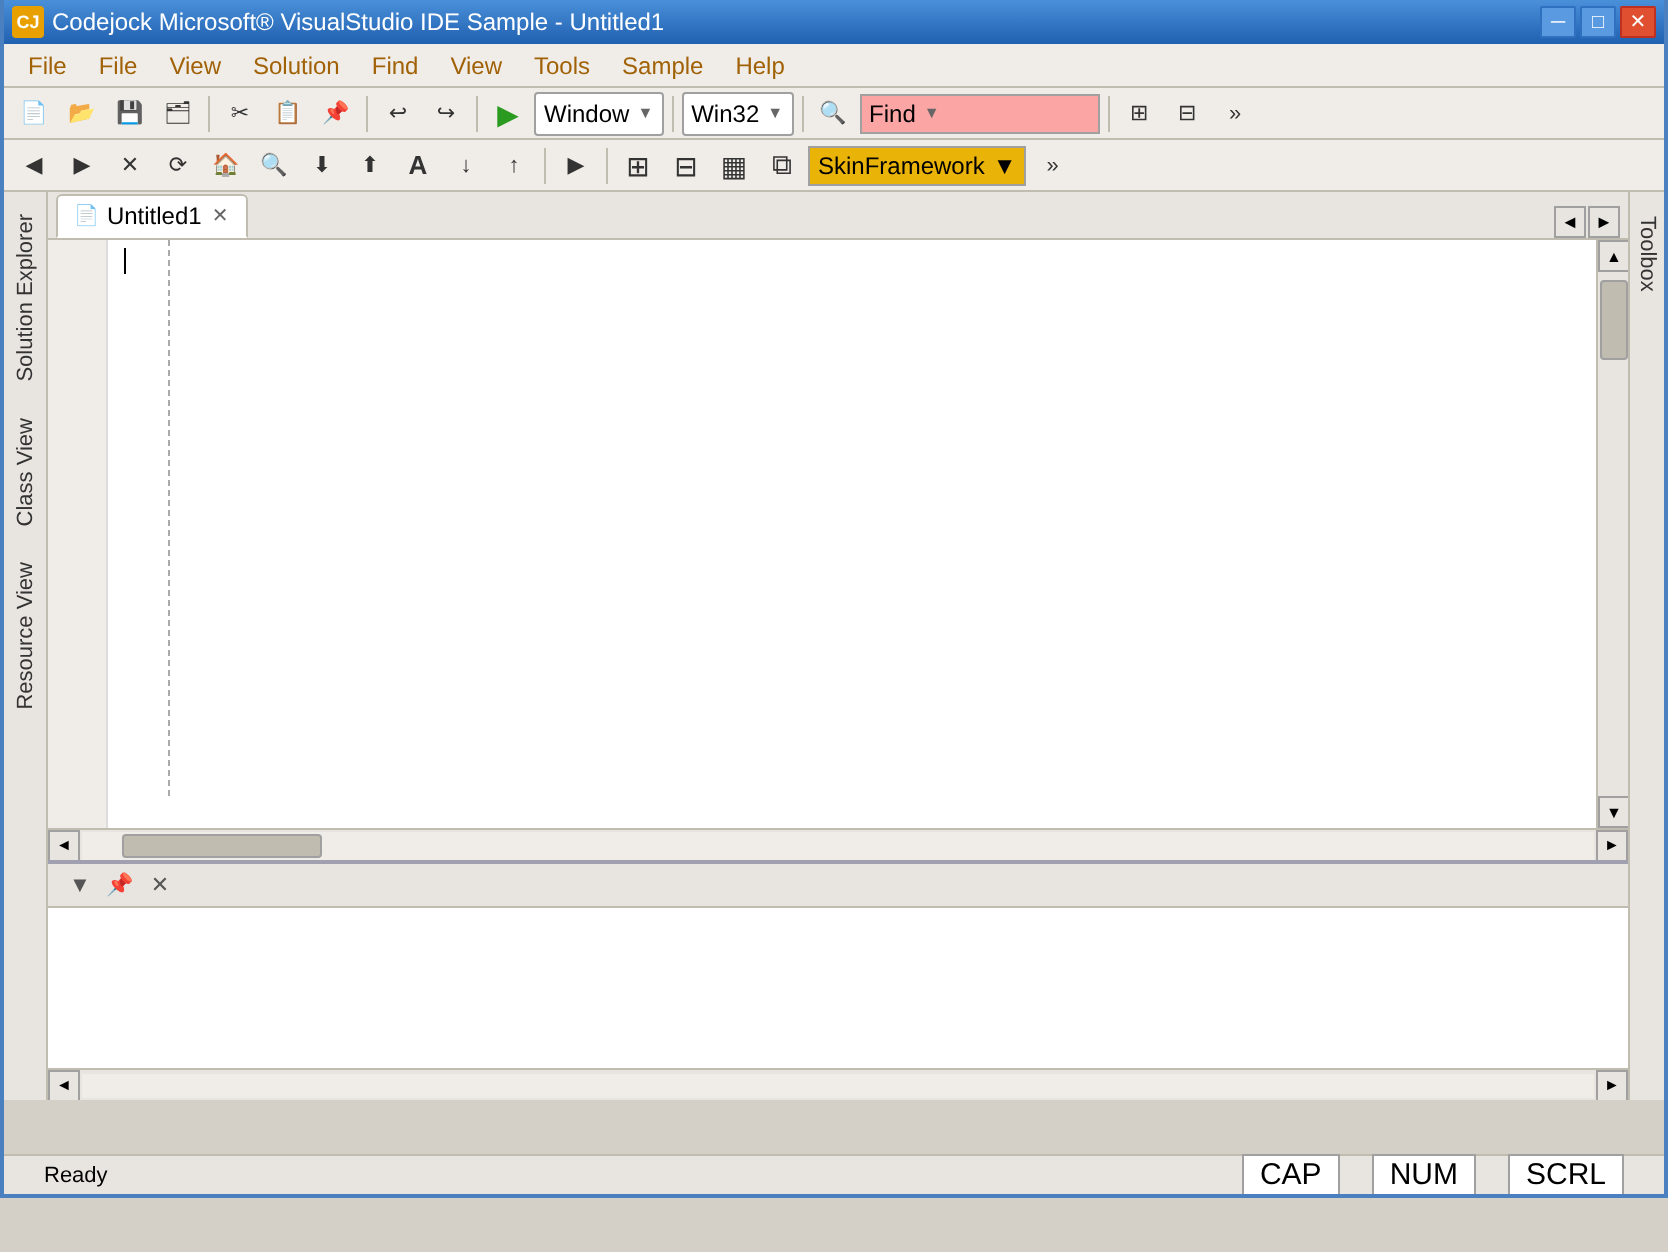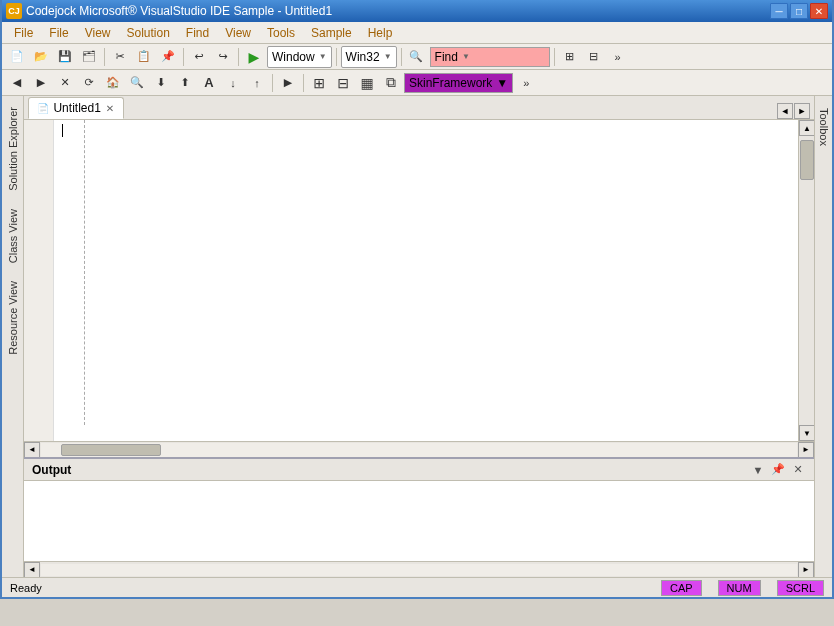--- a/index.html
+++ b/index.html
@@ -343,32 +343,33 @@
       padding-top: 2px;
     }
 
     
     #status-bar {
       height: 20px;
       background: #e8e5e0;
       border-top: 1px solid #c0bdb0;
       display: flex;
       align-items: center;
-      padding: 0 8px;
+      padding: 0 20px;
       gap: 16px;
       font-size: 11px;
+      margin-top: 27px;
     }
     #status-ready {
       flex: 1;
     }
     .status-indicator {
       padding: 1px 8px;
       border: 1px solid #a0a0a0;
-      background: #d946ef;
-      font-size: 11px;
+      background: #ffffff;
+      font-size: 15px;
     }
 
     
     #window-frame {
       border: 2px solid #4a80c0;
       border-top: none;
       background: #d4d0c8;
       display: flex;
       flex-direction: column;
       height: 599px;
@@ -396,21 +397,21 @@
       width: 120px;
       font-size: 12px;
       gap: 4px;
     }
 
     .skin-dropdown {
       display: flex;
       align-items: center;
       height: 20px;
       border: 1px solid #a0a0a0;
-      background: #a21caf;
+      background: #eab308;
       padding: 0 4px;
       font-size: 12px;
       cursor: pointer;
       gap: 4px;
       white-space: nowrap;
     }
 
     #inner-layout {
       display: flex;
       flex: 1;
@@ -602,21 +603,20 @@
             <div class="scrollbar-track-h">
               <div class="scrollbar-thumb-h"></div>
             </div>
             <div class="scrollbar-arrow">►</div>
           </div>
         </div>
       </div>
 
       <div id="output-panel">
         <div id="output-header">
-          <span id="output-title">Output</span>
           <div class="output-btn">▼</div>
           <div class="output-btn">📌</div>
           <div class="output-btn">✕</div>
         </div>
         <div id="output-content"></div>
         <div id="output-scrollbar-h">
           <div class="scrollbar-arrow">◄</div>
           <div class="scrollbar-track-h" style="height:12px;margin:1px;background:#f0ede8;">
           </div>
           <div class="scrollbar-arrow">►</div>

